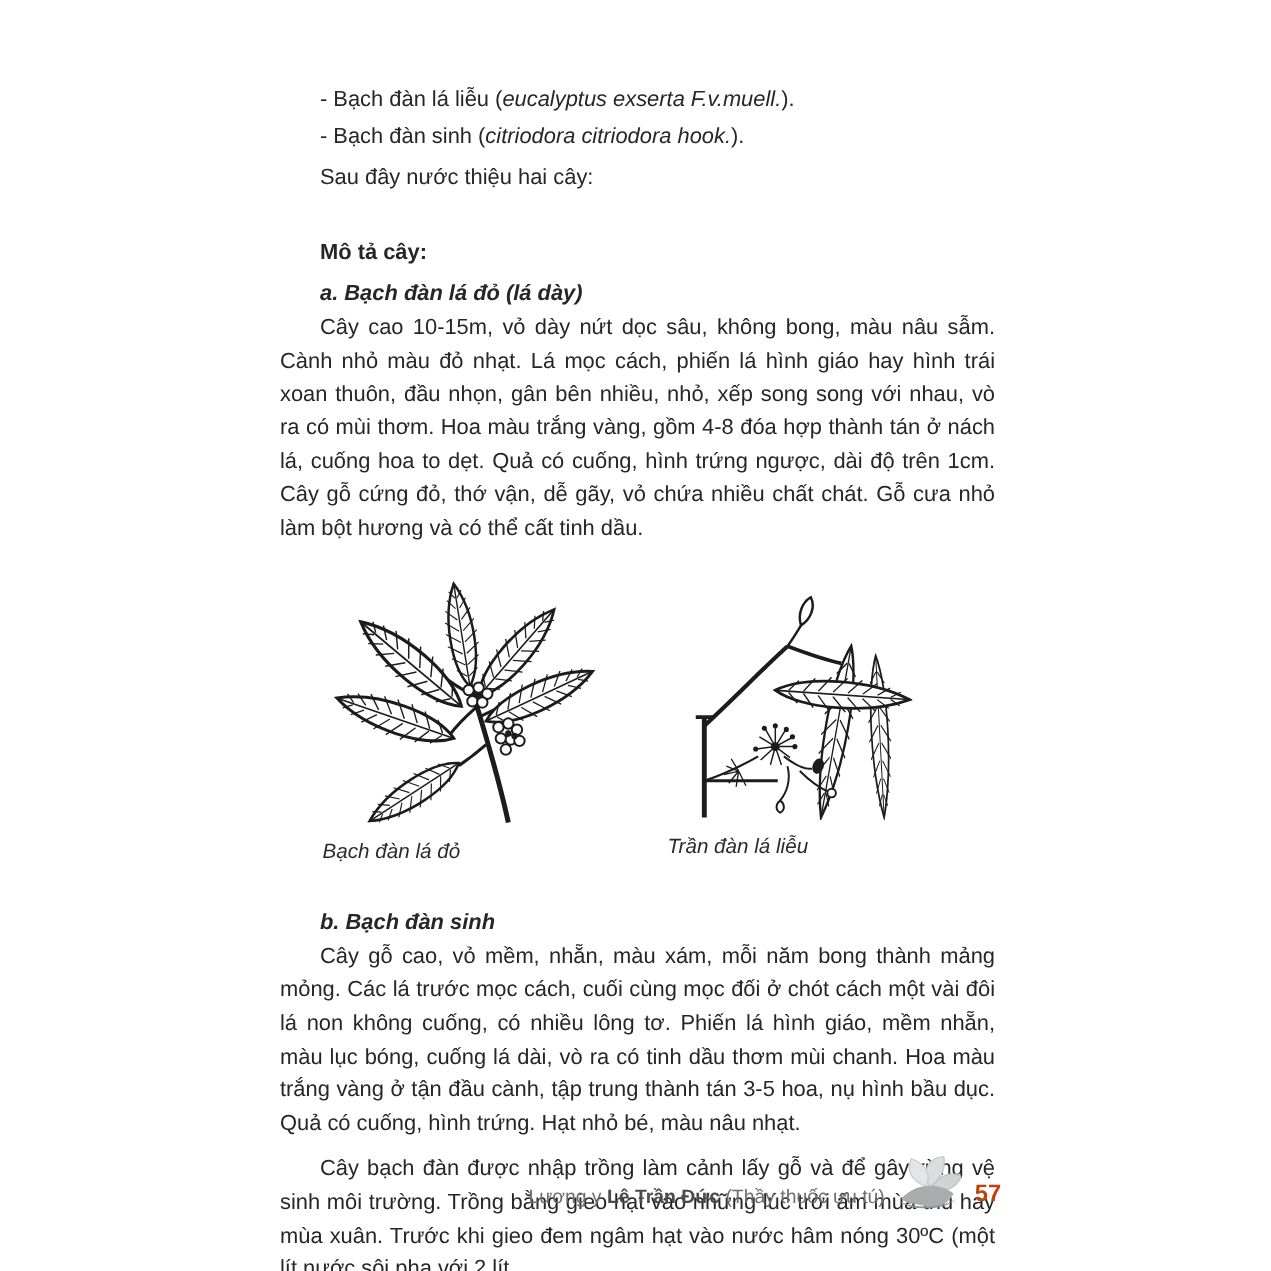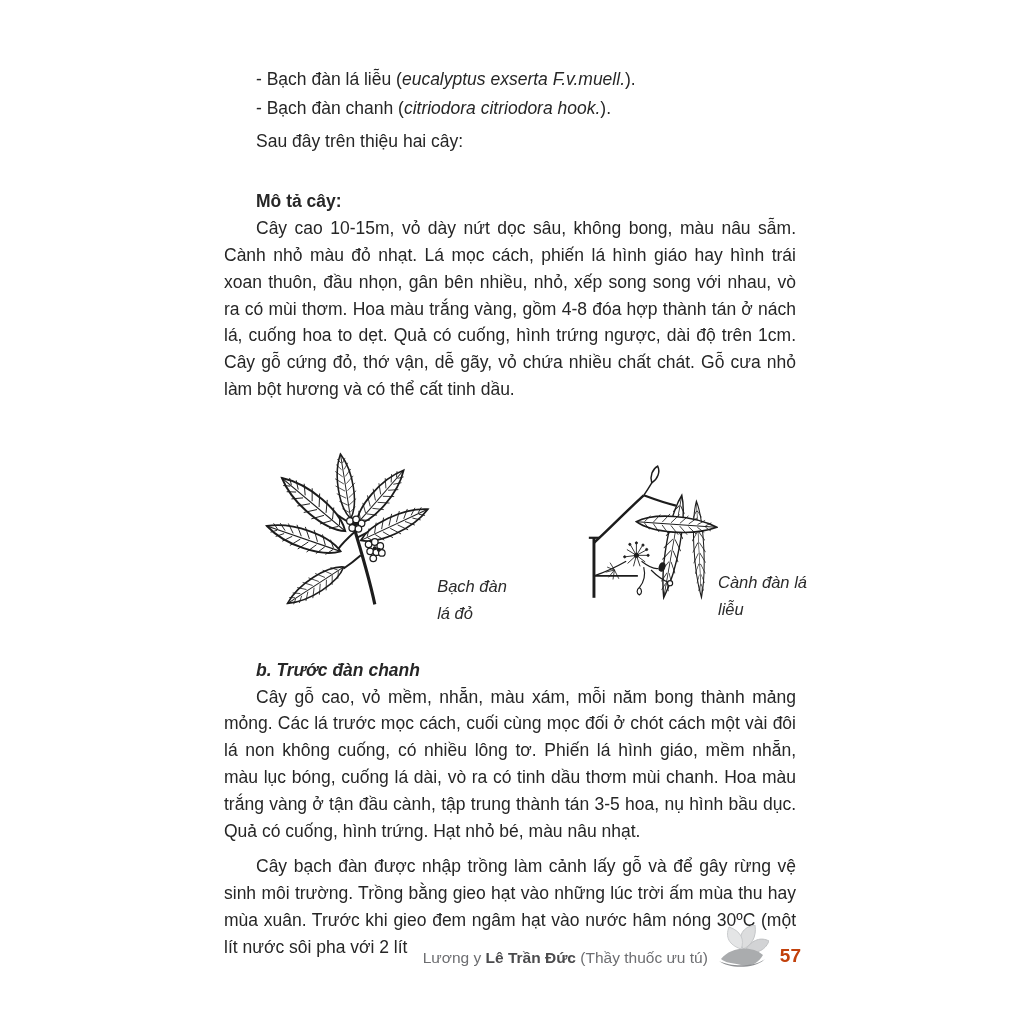--- a/index.html
+++ b/index.html
@@ -26,21 +26,21 @@
   .para{
     margin:0 0 0 0;
     text-align:justify;
     text-indent:32px;
   }
   .figure-row{
     display:flex;
     align-items:flex-start;
     margin:26px 0 0 34px;
   }
-  .figure{display:flex;flex-direction:row;align-items:flex-end;}
+  .figure{display:flex;flex-direction:column;align-items:flex-start;}
   .figure.right{margin-left:48px;margin-top:6px;}
   .figure svg{display:block;}
   .caption{
     font-style:italic;
     font-size:16.5px;
     margin-top:8px;
     color:#2b2b2b;
   }
   .section-b{margin-top:30px;}
   #footer{
@@ -60,26 +60,27 @@
   .plant-line{stroke:#1c1c1c;fill:none;}
 </style>
 </head>
 <body>
 
 <div id="page">
   <div id="content">
 
     <p class="intro-line"><span>- Bạch đàn lá liễu (</span><span class="latin">eucalyptus exserta F.v.muell.</span><span>).</span></p>
 
-    <p class="intro-line"><span>- Bạch đàn chanh (</span><span class="latin">citriodora citriodora hook.</span><span>).</span></p>
+    <p class="intro-line"><span>- Bạch đàn sinh (</span><span class="latin">citriodora citriodora hook.</span><span>).</span></p>
 
-    <p class="intro-plain">Sau đây trên thiệu hai cây:</p>
+    <p class="intro-plain">Sau đây nước thiệu hai cây:</p>
 
     <p class="heading">Mô tả cây:</p>
 
+    <p class="subheading">a. Bạch đàn lá đỏ (lá dày)</p>
 
     <p class="para">Cây cao 10-15m, vỏ dày nứt dọc sâu, không bong, màu nâu sẫm. Cành nhỏ màu đỏ nhạt. Lá mọc cách, phiến lá hình giáo hay hình trái xoan thuôn, đầu nhọn, gân bên nhiều, nhỏ, xếp song song với nhau, vò ra có mùi thơm. Hoa màu trắng vàng, gồm 4-8 đóa hợp thành tán ở nách lá, cuống hoa to dẹt. Quả có cuống, hình trứng ngược, dài độ trên 1cm. Cây gỗ cứng đỏ, thớ vận, dễ gãy, vỏ chứa nhiều chất chát. Gỗ cưa nhỏ làm bột hương và có thể cất tinh dầu.</p>
 
     <div class="figure-row">
 
       <div class="figure">
         <svg width="228" height="198" viewBox="0 0 230 200">
           <defs>
             <g id="leaf">
               <path d="M0,0 C20,-15 70,-16 100,0 C70,16 20,15 0,0 Z" fill="#ffffff" stroke="#1c1c1c" stroke-width="2.4"></path>
@@ -163,25 +164,25 @@
             <path d="M58,152 L52,142 M58,152 L48,148 M58,152 L46,155 M58,152 L50,162 M58,152 L56,165 M58,152 L64,164"></path>
           </g>
           <path class="plant-line" d="M30,160 C45,155 60,148 74,140" stroke-width="1.8"></path>
           <path class="plant-line" d="M95,140 C104,147 112,151 118,150" stroke-width="1.6"></path>
           <ellipse cx="123" cy="148" rx="4.5" ry="6.5" transform="rotate(20 123 148)" fill="#1c1c1c"></ellipse>
           <path class="plant-line" d="M98,148 C101,160 97,170 92,176" stroke-width="1.6"></path>
           <path d="M92,176 C88,179 88,184 92,186 C96,184 96,179 92,176 Z" fill="#ffffff" stroke="#1c1c1c" stroke-width="1.6"></path>
           <path class="plant-line" d="M108,152 C116,160 124,166 132,169" stroke-width="1.6"></path>
           <circle cx="134" cy="170" r="3.5" fill="#ffffff" stroke="#1c1c1c" stroke-width="1.6"></circle>
         </svg>
-        <div class="caption">Cành đàn lá liễu</div>
+        <div class="caption">Trần đàn lá liễu</div>
       </div>
     </div>
 
-    <p class="subheading section-b">b. Trước đàn chanh</p>
+    <p class="subheading section-b">b. Bạch đàn sinh</p>
 
     <p class="para">Cây gỗ cao, vỏ mềm, nhẵn, màu xám, mỗi năm bong thành mảng mỏng. Các lá trước mọc cách, cuối cùng mọc đối ở chót cách một vài đôi lá non không cuống, có nhiều lông tơ. Phiến lá hình giáo, mềm nhẵn, màu lục bóng, cuống lá dài, vò ra có tinh dầu thơm mùi chanh. Hoa màu trắng vàng ở tận đầu cành, tập trung thành tán 3-5 hoa, nụ hình bầu dục. Quả có cuống, hình trứng. Hạt nhỏ bé, màu nâu nhạt.</p>
 
     <p class="para" style="margin-top:9px;">Cây bạch đàn được nhập trồng làm cảnh lấy gỗ và để gây rừng vệ sinh môi trường. Trồng bằng gieo hạt vào những lúc trời ấm mùa thu hay mùa xuân. Trước khi gieo đem ngâm hạt vào nước hâm nóng 30ºC (một lít nước sôi pha với 2 lít</p>
 
   </div>
 
   <div id="footer">
     <span><span>Lương y </span><span class="name">Lê Trần Đức</span><span> (Thầy thuốc ưu tú)</span></span>
     <svg width="52" height="42" viewBox="0 0 52 42">

